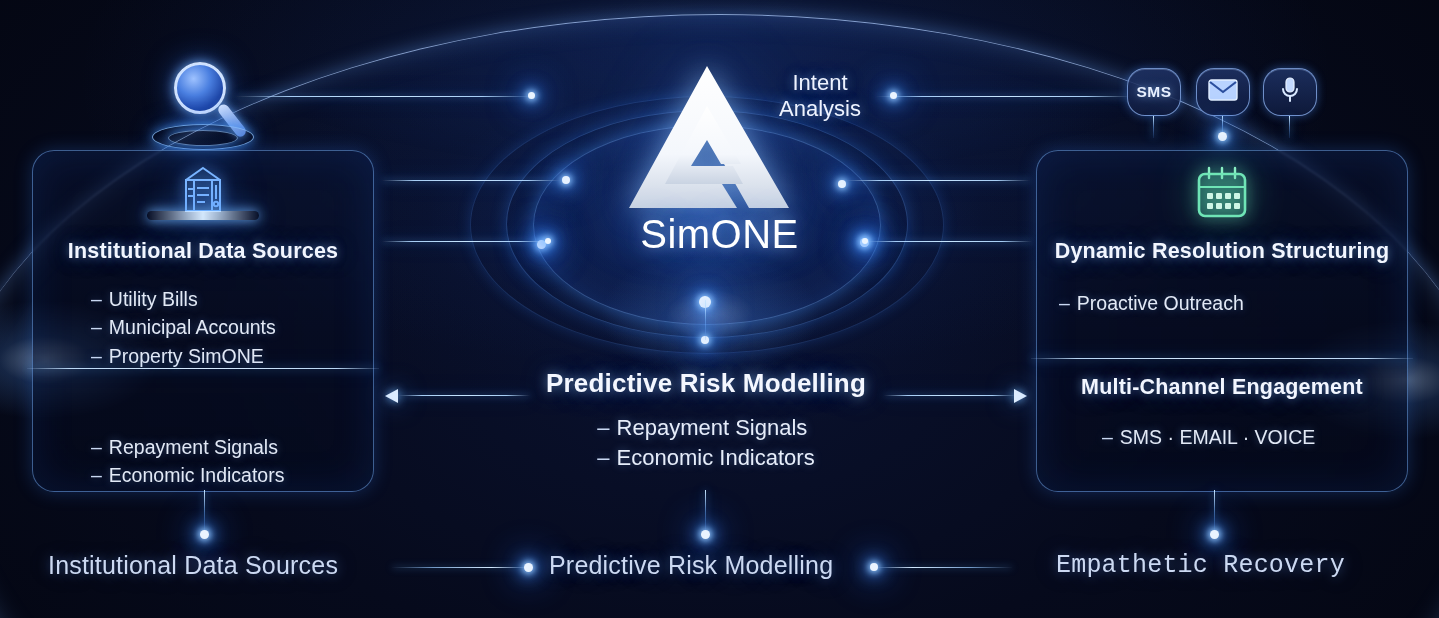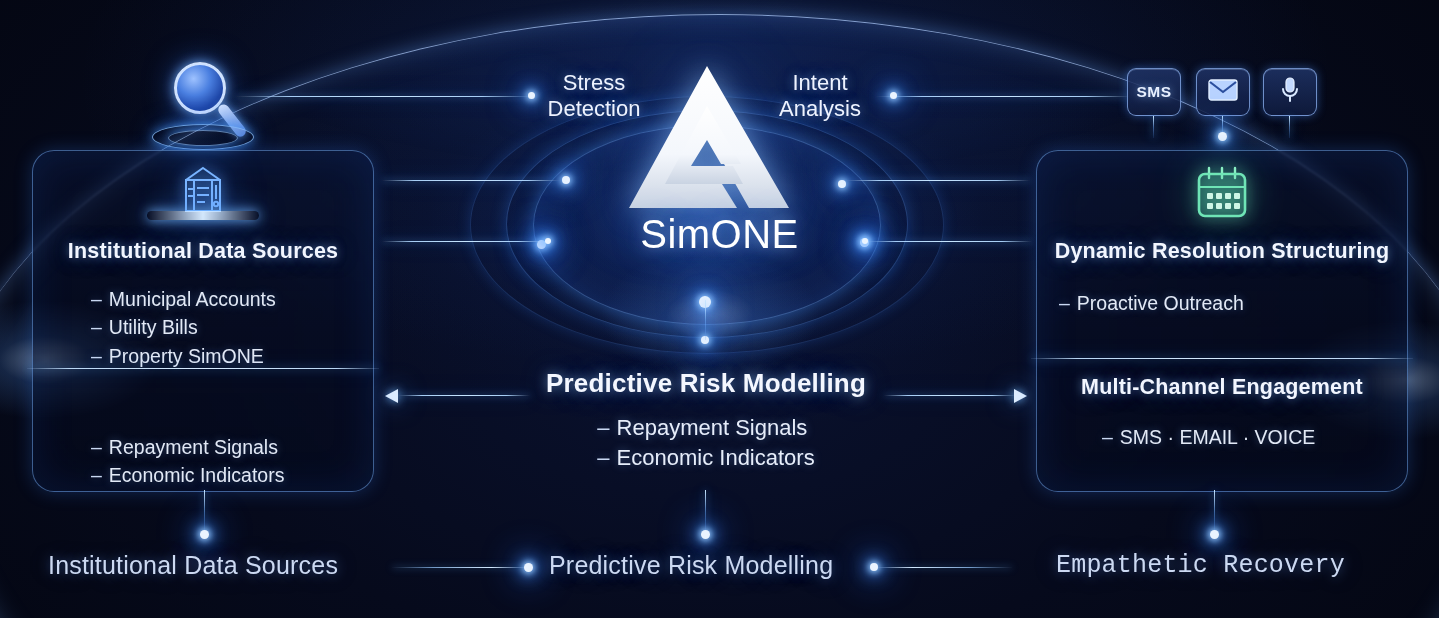--- a/index.html
+++ b/index.html
@@ -163,21 +163,21 @@
 
   
   .bank { position:relative; width:62px; height:58px; }
   .bank svg { filter:drop-shadow(0 0 7px rgba(90,165,255,.9)) drop-shadow(0 0 18px rgba(45,115,245,.6)); }
   
   .cal { position:relative; width:64px; height:58px; }
   .cal svg { filter:drop-shadow(0 0 8px rgba(110,235,190,.75)) drop-shadow(0 0 20px rgba(60,200,160,.45)); }
 
   
   .chan-btn {
-    position:absolute; width:54px; height:48px; border-radius:9px;
+    position:absolute; width:54px; height:48px; border-radius:18px;
     border:1.2px solid rgba(150,190,255,.70);
     background:linear-gradient(180deg, rgba(32,52,104,.85), rgba(16,28,64,.85));
     box-shadow:0 0 10px rgba(70,140,250,.45), 0 1px 0 rgba(190,215,255,.25) inset;
     display:flex; align-items:center; justify-content:center;
   }
   .chan-btn .lbl {
     color:#e8f0ff; font-size:15.5px; font-weight:600; letter-spacing:.4px;
     text-shadow:0 0 8px rgba(140,190,255,.7);
   }
 
@@ -300,24 +300,20 @@
     <g fill="url(#lg)">
 
       <path d="M86 4 L168 146 L128 146 L86 72 L62 114 L96 114 L116 146 L8 146 Z"></path>
 
       <path d="M86 44 L120 102 L100 102 L86 78 L70 104 L112 104 L122 122 L44 122 Z"></path>
     </g>
   </svg>
 
   <div id="brand-name">SimONE</div>
 
-  <div class="cap-label" id="cap-left">
-    <div>Stress</div>
-    <div>Detection</div>
-  </div>
   <div class="cap-label" id="cap-right">
     <div>Intent</div>
     <div>Analysis</div>
   </div>
 
   <div class="hline" style="left:382px;top:180px;width:178px;"></div>
   <div class="hline" style="left:382px;top:241px;width:166px;"></div>
   <div class="hline" style="left:846px;top:180px;width:184px;"></div>
   <div class="hline" style="left:866px;top:241px;width:166px;"></div>
   <div class="node" style="left:545px;top:238px;width:6px;height:6px;"></div>
@@ -345,22 +341,22 @@
           <circle cx="44" cy="39" r="2.2"></circle>
         </svg>
       </div>
     </div>
     <div class="icon-glow-bar"></div>
 
     <div style="position:absolute;left:0;right:0;top:88px;text-align:center;">
       <div class="sec-title">Institutional Data Sources</div>
     </div>
     <ul class="bullet-list" style="position:absolute;left:58px;top:124px;">
+      <li><span class="dash">–</span><span>Utility Bills</span></li>
       <li><span class="dash">–</span><span>Municipal Accounts</span></li>
-      <li><span class="dash">–</span><span>Utility Bills</span></li>
       <li><span class="dash">–</span><span>Property SimONE</span></li>
     </ul>
 
     <div class="panel-divider" style="top:217px;"></div>
 
     <ul class="bullet-list" style="position:absolute;left:58px;top:272px;">
       <li><span class="dash">–</span><span>Repayment Signals</span></li>
       <li><span class="dash">–</span><span>Economic Indicators</span></li>
     </ul>
   </div>

